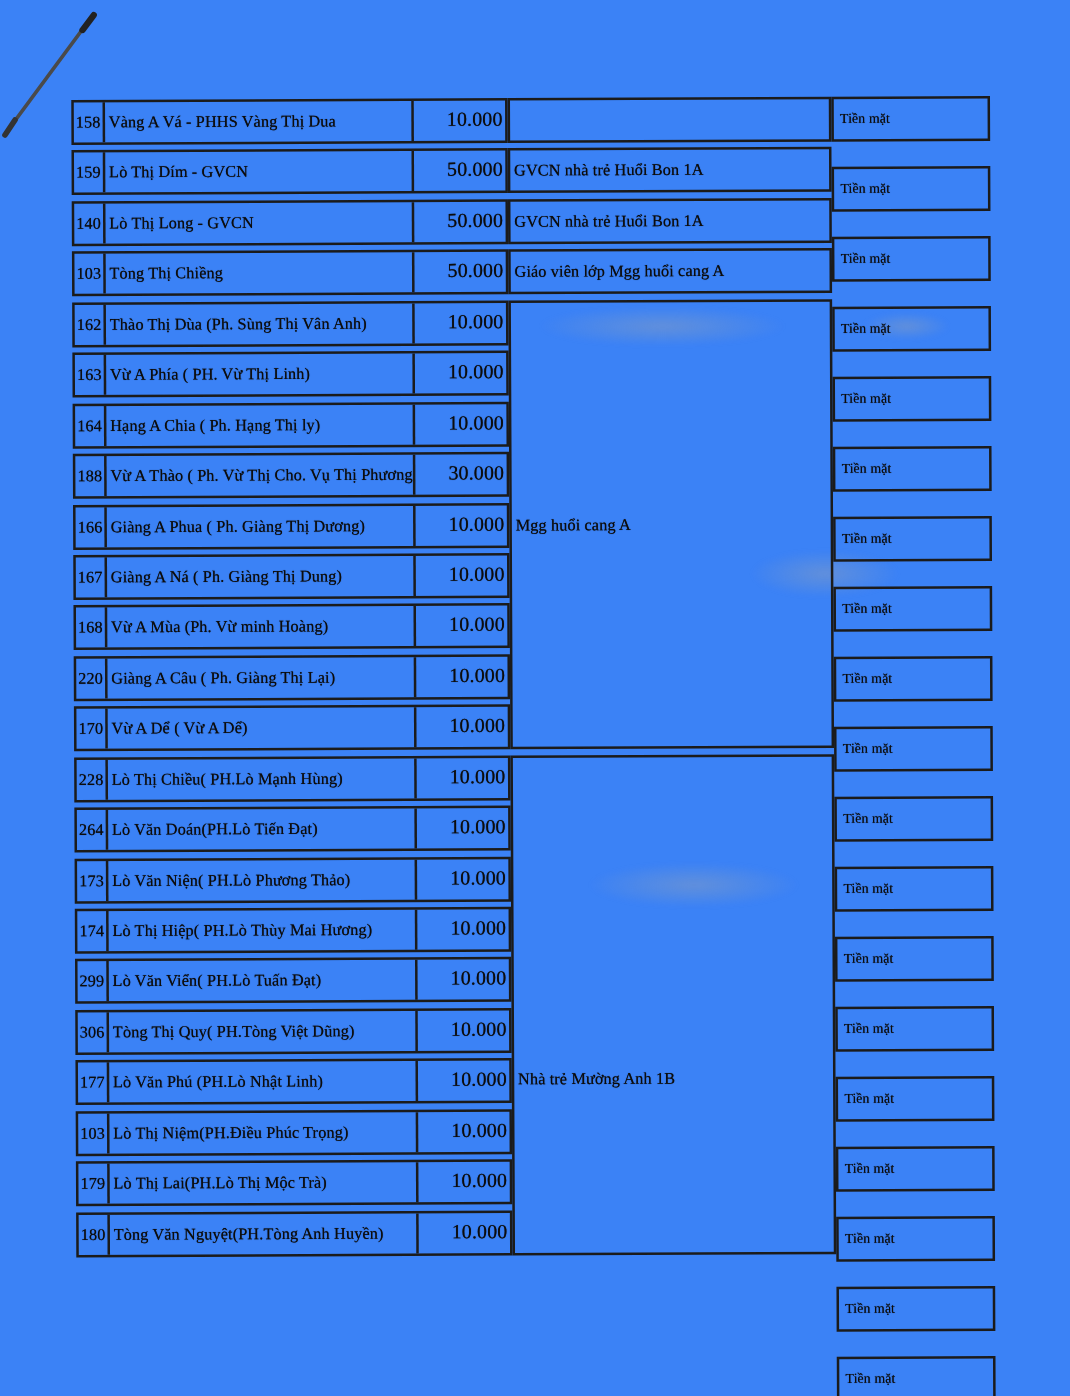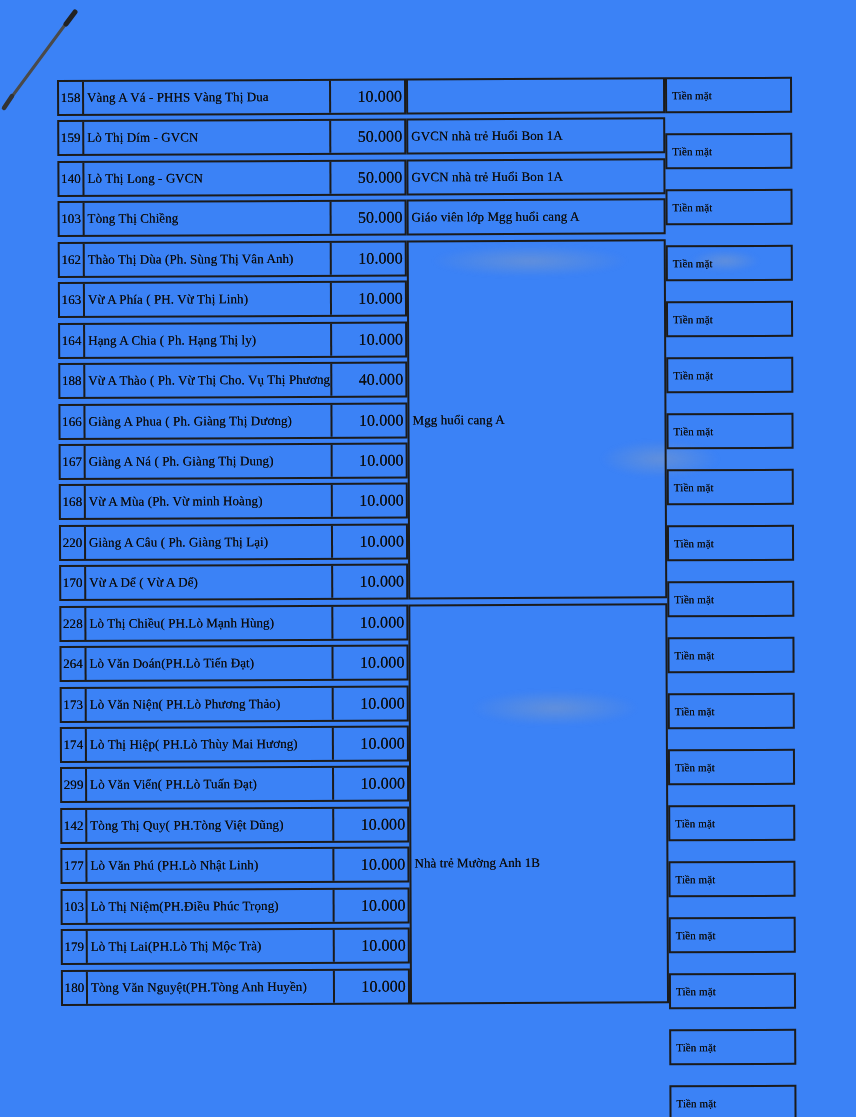--- a/index.html
+++ b/index.html
@@ -111,21 +111,21 @@
           <span class="c-amt txt">10.000</span>
         </div>
         <div class="rowbox">
           <span class="c-no txt">164</span>
           <span class="c-name txt">Hạng A Chia ( Ph. Hạng Thị ly)</span>
           <span class="c-amt txt">10.000</span>
         </div>
         <div class="rowbox">
           <span class="c-no txt">188</span>
           <span class="c-name txt">Vừ A Thào ( Ph. Vừ Thị Cho. Vụ Thị Phương)</span>
-          <span class="c-amt txt">40.000</span>
+          <span class="c-amt txt">30.000</span>
         </div>
         <div class="rowbox">
           <span class="c-no txt">166</span>
           <span class="c-name txt">Giàng A Phua ( Ph. Giàng Thị Dương)</span>
           <span class="c-amt txt">10.000</span>
         </div>
         <div class="rowbox">
           <span class="c-no txt">167</span>
           <span class="c-name txt">Giàng A Ná ( Ph. Giàng Thị Dung)</span>
           <span class="c-amt txt">10.000</span>
@@ -164,21 +164,21 @@
           <span class="c-no txt">174</span>
           <span class="c-name txt">Lò Thị Hiệp( PH.Lò Thùy Mai Hương)</span>
           <span class="c-amt txt">10.000</span>
         </div>
         <div class="rowbox">
           <span class="c-no txt">299</span>
           <span class="c-name txt">Lò Văn Viển( PH.Lò Tuấn Đạt)</span>
           <span class="c-amt txt">10.000</span>
         </div>
         <div class="rowbox">
-          <span class="c-no txt">142</span>
+          <span class="c-no txt">306</span>
           <span class="c-name txt">Tòng Thị Quy( PH.Tòng Việt Dũng)</span>
           <span class="c-amt txt">10.000</span>
         </div>
         <div class="rowbox">
           <span class="c-no txt">177</span>
           <span class="c-name txt">Lò Văn Phú (PH.Lò Nhật Linh)</span>
           <span class="c-amt txt">10.000</span>
         </div>
         <div class="rowbox">
           <span class="c-no txt">103</span>

